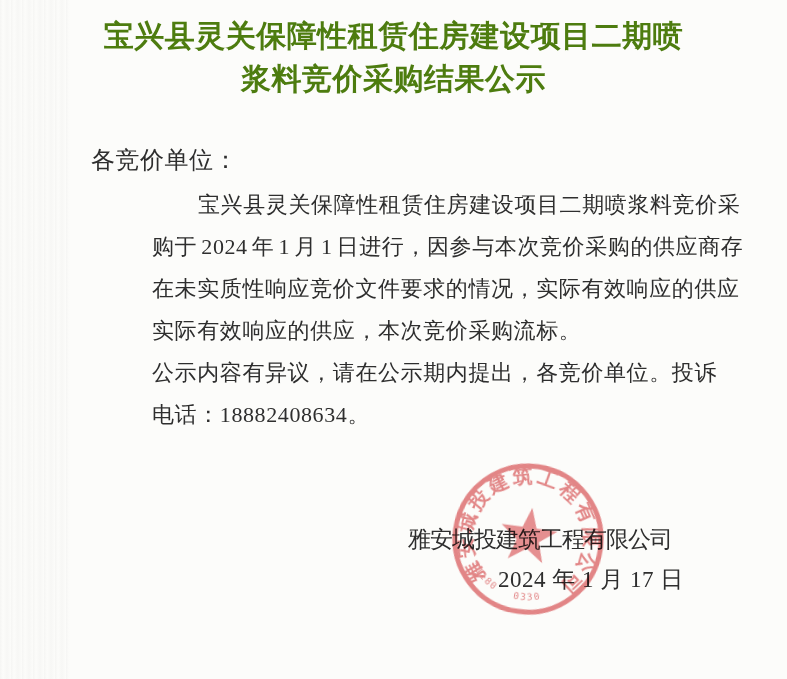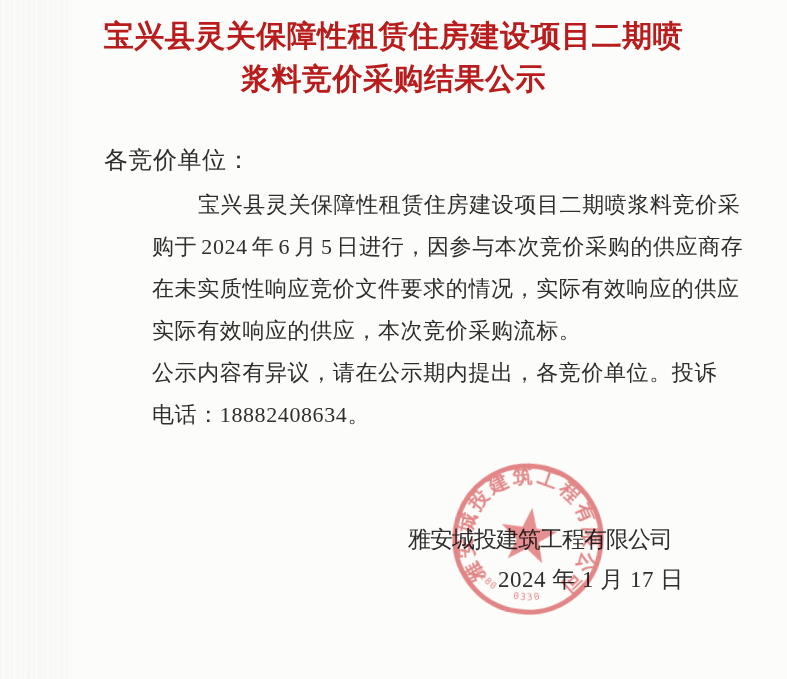--- a/index.html
+++ b/index.html
@@ -36,27 +36,27 @@
     top: 14px;
     left: 0;
     width: 787px;
     margin: 0;
     text-align: center;
     font-family: "Liberation Sans", "DejaVu Sans", sans-serif;
     font-weight: 700;
     font-size: 30px;
     line-height: 43px;
     letter-spacing: 0.5px;
-    color: #b91c1c;
+    color: #4d7c0f;
   }
   .title-line { display: block; }
   .salutation {
     position: absolute;
     top: 144px;
-    left: 104px;
+    left: 91px;
     font-size: 24px;
     letter-spacing: 0.5px;
   }
   .body-text {
     position: absolute;
     top: 184px;
     left: 104px;
     width: 640px;
   }
   .line {
@@ -117,21 +117,21 @@
 
   <h1 class="title">
     <span class="title-line">宝兴县灵关保障性租赁住房建设项目二期喷</span>
     <span class="title-line">浆料竞价采购结果公示</span>
   </h1>
 
   <div class="salutation">各竞价单位：</div>
 
   <div class="body-text">
     <div class="line indent">宝兴县灵关保障性租赁住房建设项目二期喷浆料竞价采</div>
-    <div class="line">购于 2024 年 6 月 5 日进行，因参与本次竞价采购的供应商存</div>
+    <div class="line">购于 2024 年 1 月 1 日进行，因参与本次竞价采购的供应商存</div>
     <div class="line">在未实质性响应竞价文件要求的情况，实际有效响应的供应</div>
     <div class="line">实际有效响应的供应，本次竞价采购流标。</div>
     <div class="line">公示内容有异议，请在公示期内提出，各竞价单位。投诉</div>
     <div class="line">电话：18882408634。</div>
   </div>
 
   <div class="sig-company">雅安城投建筑工程有限公司</div>
 
   <div class="sig-date">2024 年 1 月 17 日</div>
 

